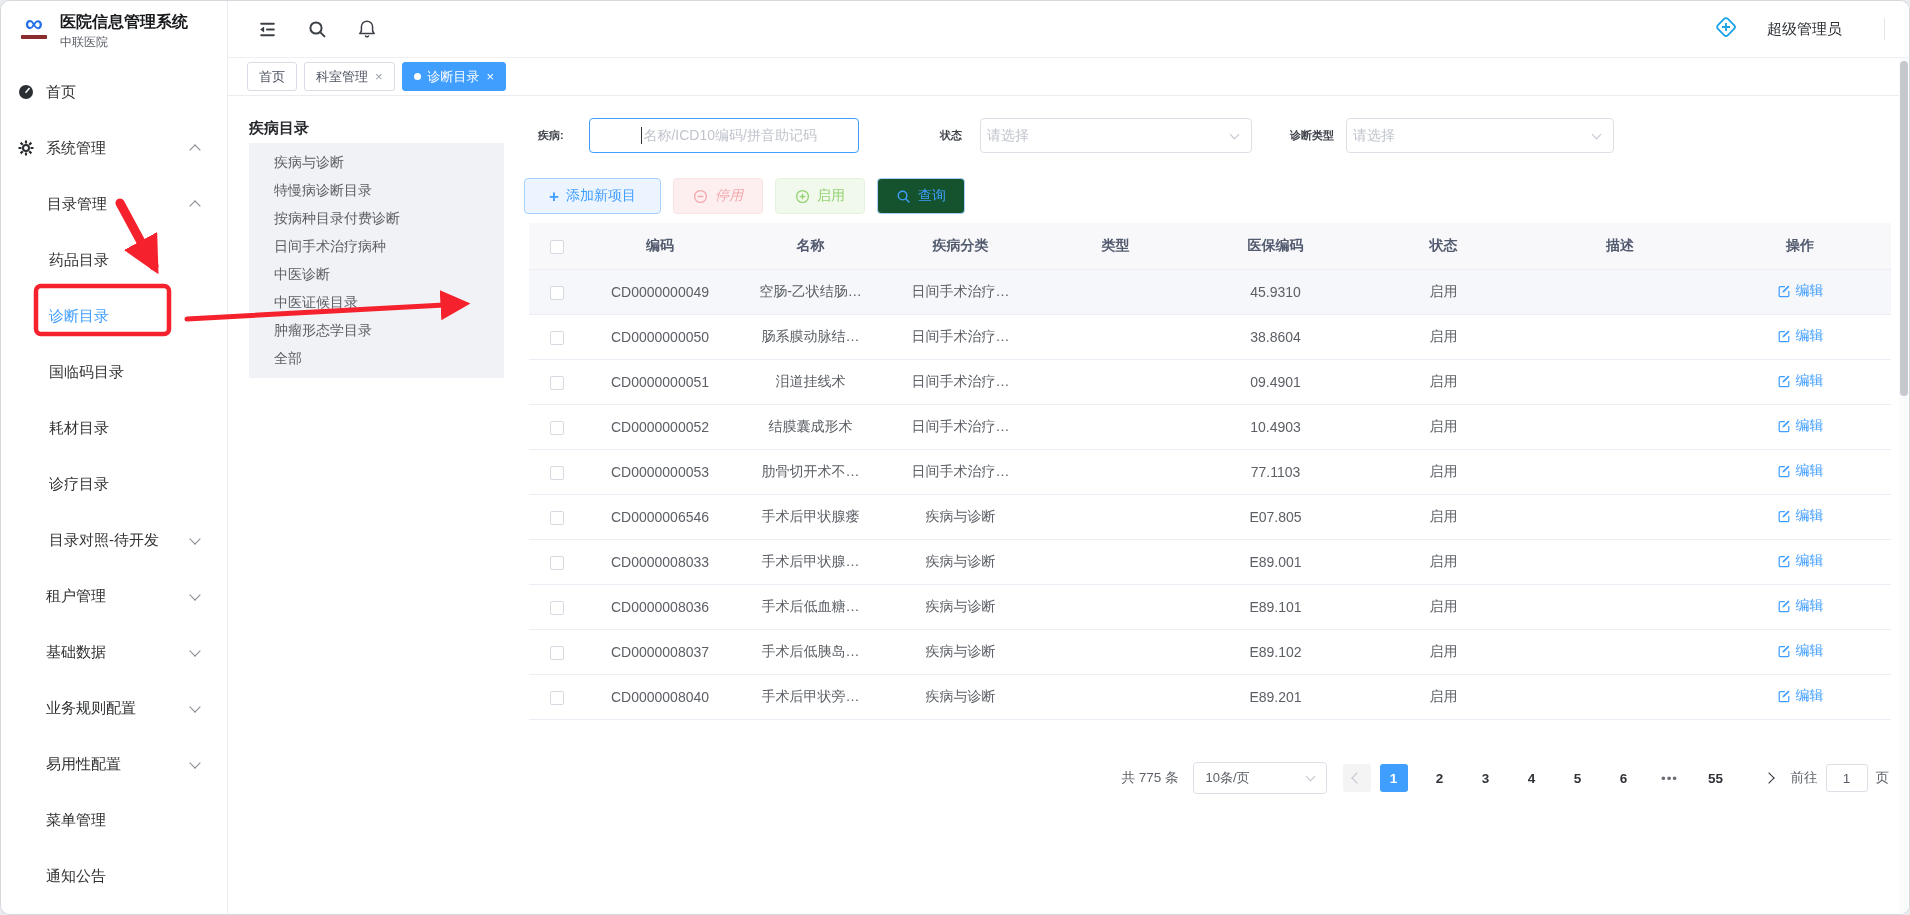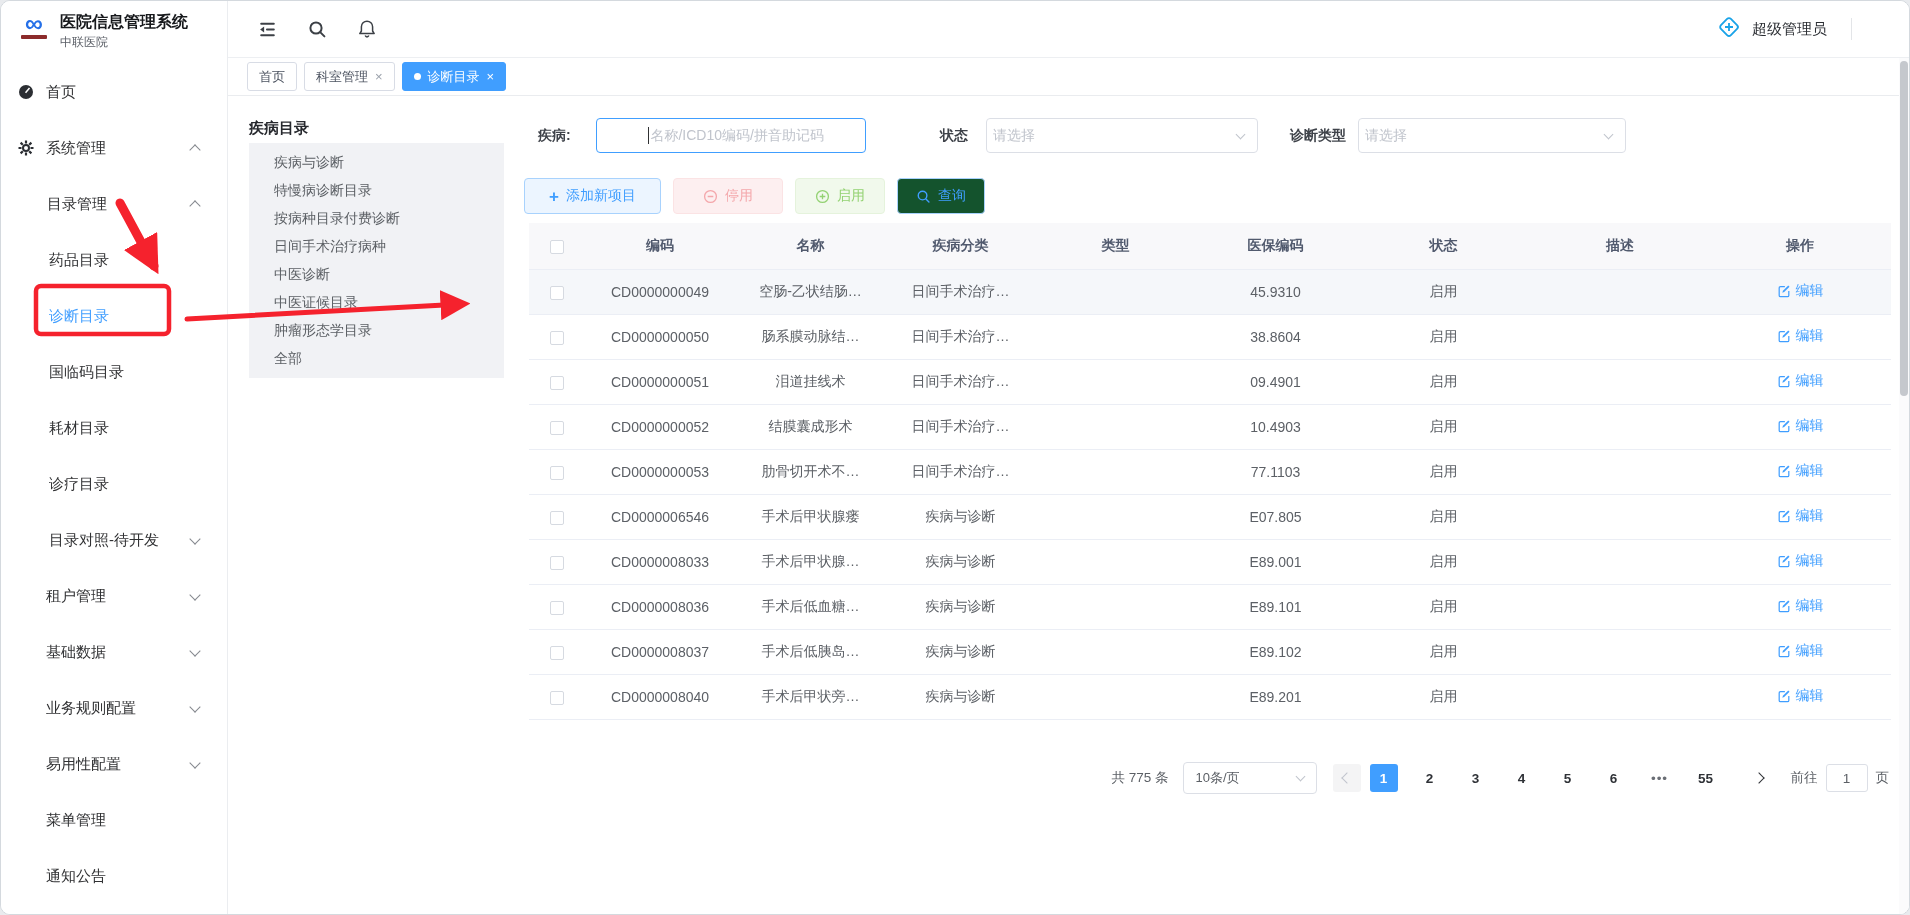--- a/index.html
+++ b/index.html
@@ -30,21 +30,21 @@
   .chev.up { transform:rotate(225deg); }
   .chev.down { transform:rotate(45deg); }
   .menu .chev { position:absolute; right:28px; top:50%; margin-top:-5px; }
   .menu .chev.up { margin-top:-2px; }
 
   
   .topbar { position:absolute; left:227px; right:0; top:0; height:57px; background:#fff;
             border-bottom:1px solid #edeff2; display:flex; align-items:center; z-index:1; }
   .topbar .hicon { display:inline-flex; align-items:center; justify-content:center; width:34px; height:34px; cursor:pointer; }
   .hgroup { display:flex; align-items:center; gap:16px; padding-left:22px; }
-  .user-chip { margin-left:auto; display:flex; align-items:center; gap:10px; padding-right:57px; cursor:pointer;text-align:right; }
+  .user-chip { margin-left:auto; display:flex; align-items:center; gap:28px; padding-right:24px; cursor:pointer;text-align:right; }
   .user-name { font-size:15px; color:#2b2e33; }
   .user-divider { width:1px; height:22px; background:#e3e5e8; margin-left:14px; }
 
   
   .tabbar { position:absolute; left:227px; right:0; top:57px; height:38px; background:#fff;
             border-bottom:1px solid #eaecef; display:flex; align-items:center; padding-left:19px; gap:7px; }
   .tab { height:29px; display:inline-flex; align-items:center; gap:7px; padding:0 11px;
          border:1px solid #d8dce5; border-radius:3px; background:#fff; font-size:13px;
          color:#4c5360; cursor:pointer; }
   .tab .x { font-size:13px; line-height:1; color:#9aa0aa; }
@@ -56,35 +56,35 @@
   .content { position:absolute; left:227px; right:0; top:95px; bottom:0; background:#fff; }
 
   
   .tree-title { position:absolute; left:21px; top:23px; font-size:15px; font-weight:bold; color:#27292e; }
   .tree-list { position:absolute; left:21px; top:47px; width:255px; background:#f1f2f5; padding:5px 0 6px; list-style:none; }
   .tree-list li { height:28px; line-height:28px; padding-left:25px; font-size:14px; color:#5c6065;
                   cursor:pointer; white-space:nowrap; }
 
   
   .fgroup { position:absolute; top:22px; height:35px; display:flex; align-items:center; }
-  .flabel { font-size:14px; font-weight:bold; color:#3f434a; }
+  .flabel { font-size:11px; font-weight:bold; color:#3f434a; }
   .dis-input { position:relative; margin-left:25px; width:270px; height:35px; border:1px solid #409eff;
                border-radius:4px; background:#fff; display:flex; align-items:center; padding-left:11px;justify-content:center; }
   .caret { width:1px; height:17px; background:#303133; margin-right:1px; }
   .placeholder { font-size:14px; color:#c0c4cc; }
   .sel { position:relative; height:35px; border:1px solid #dcdfe6; border-radius:4px; background:#fff;
          display:flex; align-items:center; padding:0 30px 0 6px; font-size:14px; color:#c0c4cc; cursor:pointer; }
   .sel .chev { position:absolute; right:13px; border-color:#c0c4cc; width:7px; height:7px; margin-top:-3px; }
 
   
   .toolbar { position:absolute; left:296px; top:82px; display:flex; gap:12px; }
   .btn { height:36px; border-radius:4px; font-size:14px; display:inline-flex; align-items:center;
          justify-content:center; gap:7px; cursor:pointer; border:1px solid transparent; }
   .btn-add   { width:137px; background:#ecf5ff; border-color:#a8d2fd; color:#409eff; }
-  .btn-stop  { width:110px;  background:#fdeff0; border-color:#fbe3e4; color:#f4a7ab; }
+  .btn-stop  { width:90px;  background:#fdeff0; border-color:#fbe3e4; color:#f4a7ab;font-style:italic; }
   .btn-start { width:90px;  background:#f1f9ec; border-color:#e5f3dc; color:#93d272; }
   .btn-query { width:88px;  background:#14532d; border-color:#a8d2fd; color:#409eff; }
   .btn .plus { font-size:17px; font-weight:bold; line-height:1; }
 
   
   .tbl-wrap { position:absolute; left:301px; top:127px; width:1362px; }
   table { border-collapse:collapse; table-layout:fixed; width:1362px; font-size:14px; color:#5c6066; }
   thead th { height:46px; background:#f8f8fa; color:#515a6e; font-weight:bold; font-size:14px;
              border-bottom:1px solid #ebeef5; text-align:center; }
   tbody td { height:45px; border-bottom:1px solid #ebeef5; text-align:center; background:#fff;
@@ -103,21 +103,21 @@
   .psize .chev { position:absolute; right:12px; border-color:#c0c4cc; width:7px; height:7px; margin-top:-3px; }
   .pbtn { width:28px; height:28px; border-radius:3px; display:inline-flex; align-items:center;
           justify-content:center; margin-left:16px; cursor:pointer; }
   .pbtn.prev { background:#f4f4f5; }
   .pages { display:flex; align-items:center; list-style:none; }
   .pages li { min-width:28px; height:28px; margin:0 9px; display:inline-flex; align-items:center;
               justify-content:center; font-size:13.5px; font-weight:bold; color:#2f3237;
               border-radius:3px; cursor:pointer; }
   .pages li.active { background:#409eff; color:#fff; }
   .pages li.more { color:#6a6e75; letter-spacing:1px; font-weight:normal; }
-  .goto { margin-left:18px; display:flex; align-items:center; gap:8px; font-size:13.5px; }
+  .goto { margin-left:8px; display:flex; align-items:center; gap:8px; font-size:13.5px; }
   .goto input { width:42px; height:28px; border:1px solid #dcdfe6; border-radius:3px; text-align:center;
                 font-size:13.5px; color:#5c6066; outline:none; font-family:inherit; }
 
   
   .scroll-track { position:absolute; right:0; top:57px; bottom:0; width:10px; background:#fbfbfc; }
   .scroll-thumb { position:absolute; right:1px; top:60px; width:8px; height:335px; background:#c5c8cd; border-radius:4px; cursor:pointer; }
 
   
   .anno { position:absolute; inset:0; width:1910px; height:915px; pointer-events:none; z-index:5; }
 </style>

